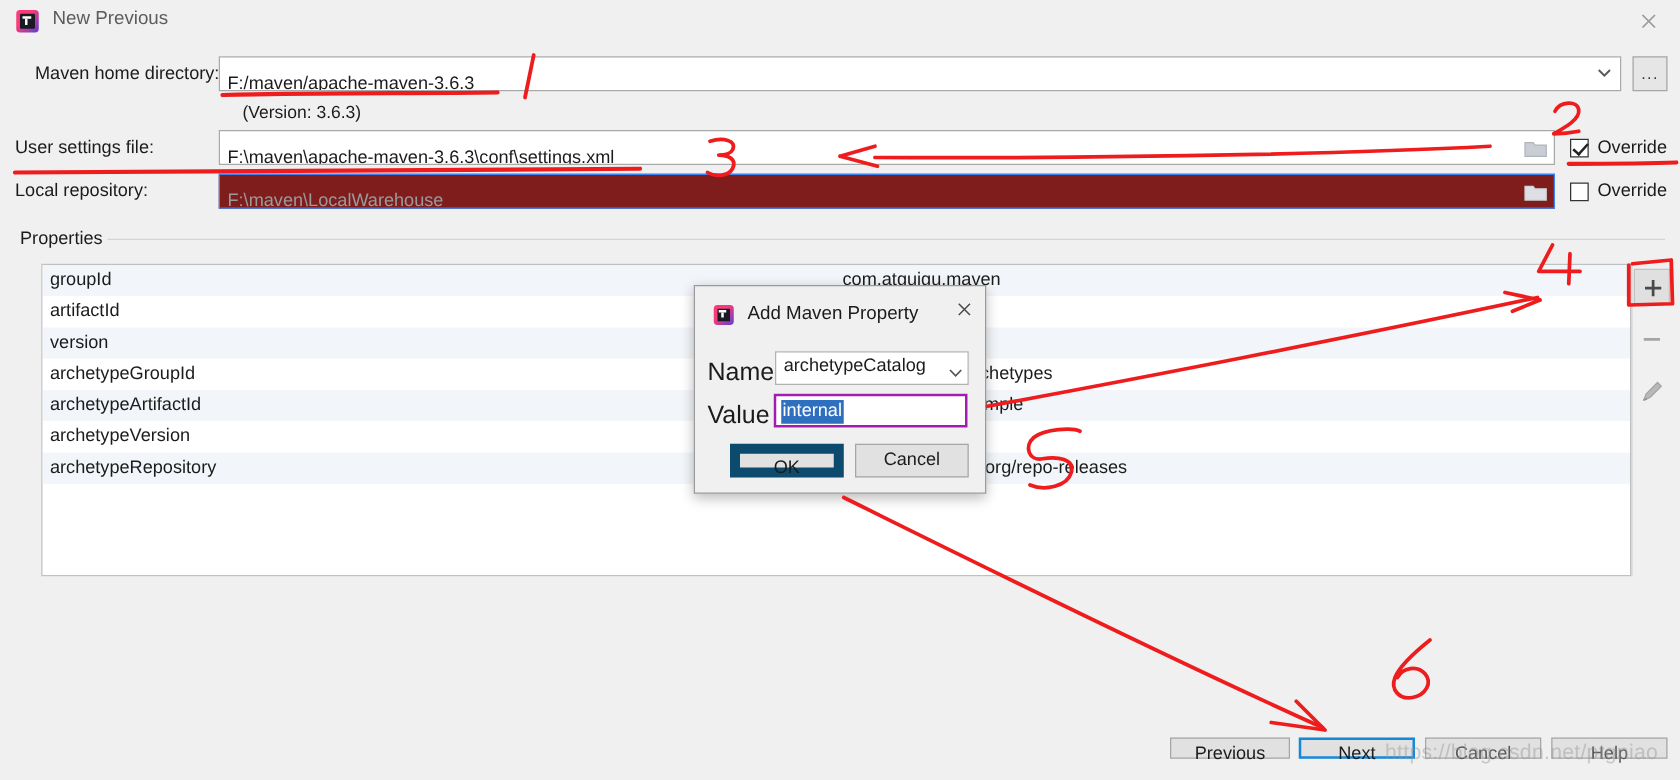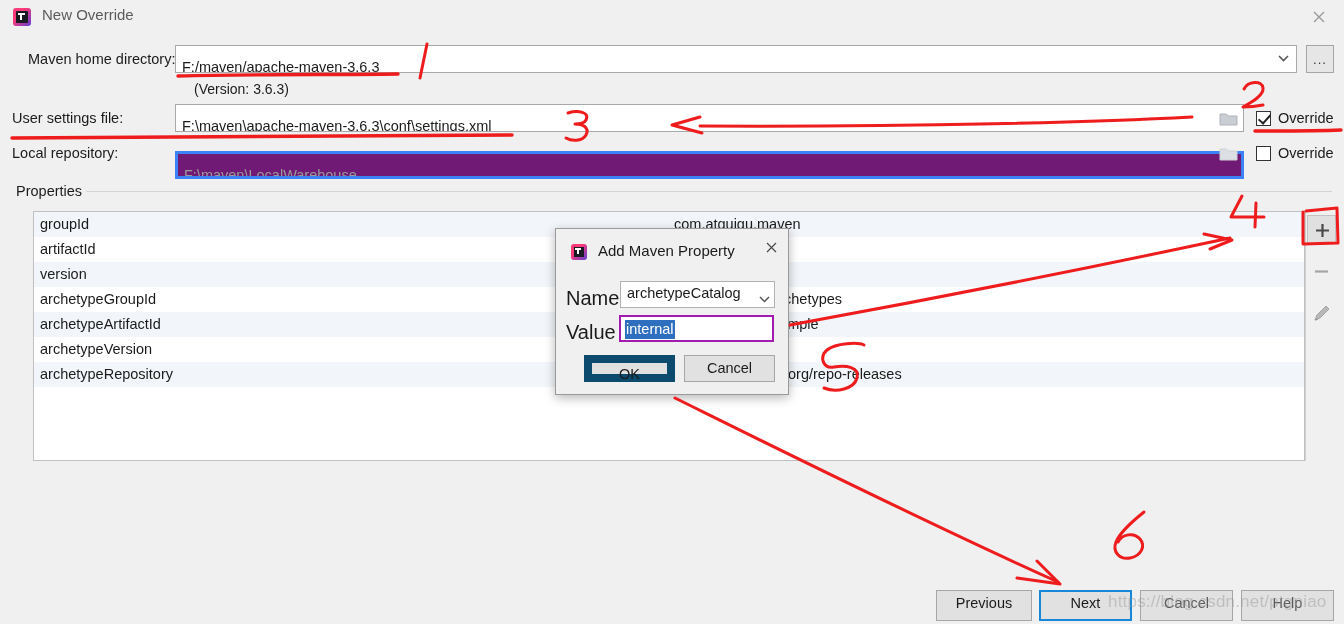--- a/index.html
+++ b/index.html
@@ -56,24 +56,23 @@
     font-family:"Liberation Sans", sans-serif;
     font-size:14.5px;
     color:#1b1b1b;
     padding:8px 6px;
     line-height:26px;
     height:28px;
     white-space:nowrap;
     overflow:hidden;
   }
   .txtfield.disabled{
-    background:#701a75;
-    border:3px solid #3b82f6;
+    background:#7f1d1d;
+    border:1px solid #3b82f6;
     color:#9a9a9a;
-    margin-top:12px;
   }
   .combo-arrow{
     position:absolute; width:26px; height:26px; cursor:pointer;
   }
   .combo-arrow svg{ display:block; margin:9px auto; }
 
   .sq-btn{
     position:absolute;
     background:#e6e6e6;
     border:1px solid #a6a6a6;
@@ -187,21 +186,21 @@
     text-align:center; line-height:23px; font-size:14.5px; cursor:pointer;
   }
   #cancel-dlg-btn{
     position:absolute; left:684px; top:355px; width:91px; height:27px;
     background:#e1e1e1; border:1px solid #a6a6a6; z-index:21;
     text-align:center; line-height:25px; font-size:14.5px; cursor:pointer;
   }
 
   
   .btm-btn{
-    position:absolute; top:590px; height:31px;
+    position:absolute; top:590px; height:17px;
     background:#e1e1e1; border:1px solid #a6a6a6;
     text-align:center; line-height:25px; font-size:14.5px; cursor:pointer;
     color:#1b1b1b;
   }
   .btm-btn.primary{
     border:2px solid #1787d7; line-height:23px;
   }
   .btm-btn.dim{ color:#5a5a5a; }
 
   
@@ -218,21 +217,21 @@
 </style>
 </head>
 <body>
 
 <div id="titlebar">
   <div id="app-icon">
     <div class="glyph"></div>
       <div class="bar"></div>
       <div class="bar2"></div>
   </div>
-  <div id="title-text">New Override</div>
+  <div id="title-text">New Previous</div>
   <div id="close-btn">
     <svg width="12" height="12" viewBox="0 0 12 12">
       <path d="M1,1 L11,11 M11,1 L1,11" stroke="#9a9a9a" stroke-width="1.4" fill="none"></path>
     </svg>
   </div>
 </div>
 
 <div class="form-label" style="left:0; top:51px;margin-left:28px;">Maven home directory:</div>
 
 <div class="txtfield" style="left:175px; top:45px; width:1122px;">F:/maven/apache-maven-3.6.3</div>

